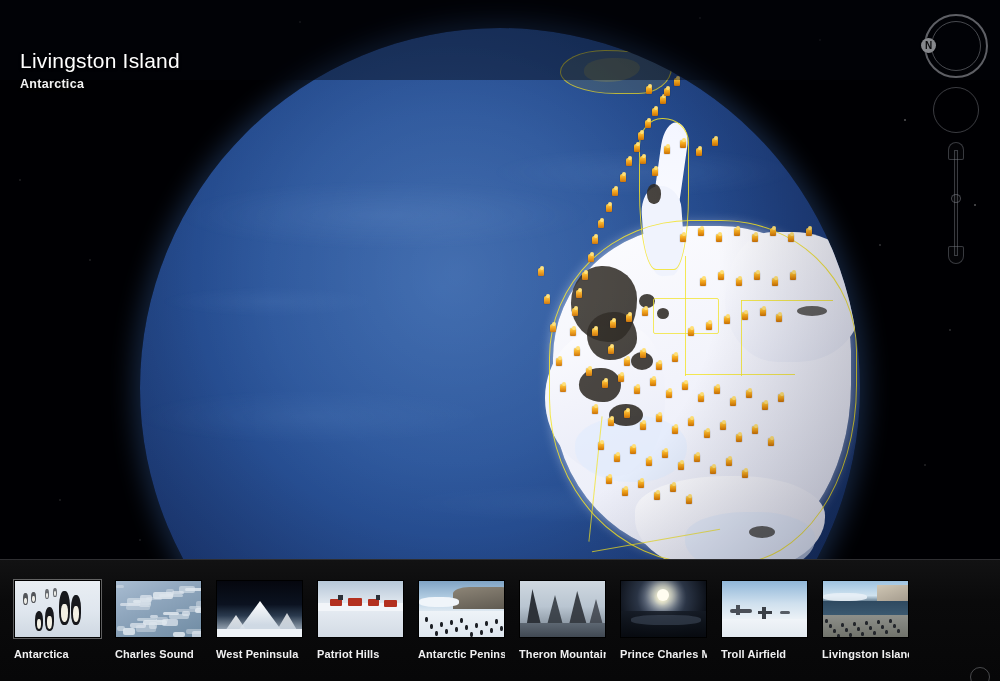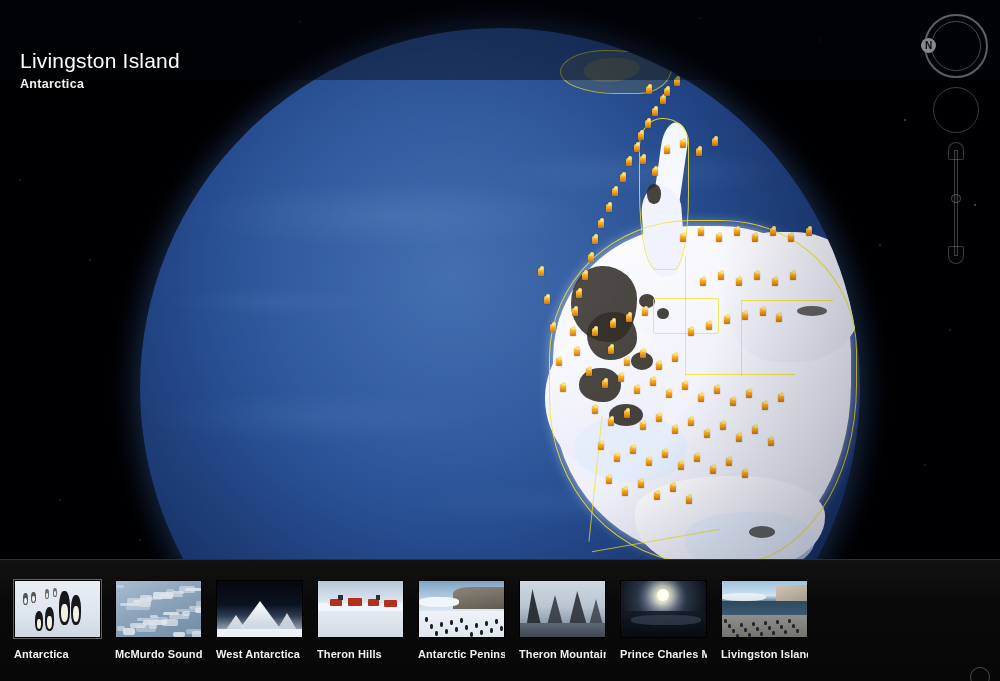--- a/index.html
+++ b/index.html
@@ -686,47 +686,47 @@
               <div class="floe" style="left: 24px; top: 14px; width: 12px; height: 7px; opacity: 0.73;"></div>
               <div class="floe" style="left: 47px; top: 31px; width: 16px; height: 3px; opacity: 0.87;"></div>
               <div class="floe" style="left: 70px; top: 48px; width: 20px; height: 5px; opacity: 0.45;"></div>
               <div class="floe" style="left: 11px; top: 17px; width: 24px; height: 7px; opacity: 0.59;"></div>
               <div class="floe" style="left: 34px; top: 34px; width: 8px; height: 3px; opacity: 0.73;"></div>
               <div class="floe" style="left: 57px; top: 51px; width: 12px; height: 5px; opacity: 0.87;"></div>
               <div class="floe" style="left: 80px; top: 20px; width: 16px; height: 7px; opacity: 0.45;"></div>
               <div class="floe" style="left: 21px; top: 37px; width: 20px; height: 3px; opacity: 0.59;"></div>
             </div>
           </div>
-          <div class="tg-label">McMurdo Sound</div>
+          <div class="tg-label">Charles Sound</div>
         </div>
         <div class="tg-item">
           <div class="tg-thumb">
             <div class="th th-westant">
               <div class="peak" style="left: 18px; top: 20px; width: 50px; height: 34px; clip-path: polygon(50% 0px, 100% 100%, 0px 100%);"></div>
               <div class="peak" style="left: 4px; top: 34px; width: 30px; height: 22px; clip-path: polygon(50% 0px, 100% 100%, 0px 100%); opacity: 0.85;"></div>
               <div class="peak" style="left: 56px; top: 32px; width: 28px; height: 24px; clip-path: polygon(50% 0px, 100% 100%, 0px 100%); opacity: 0.8;"></div>
               <div class="peak" style="left: 0px; top: 48px; width: 87px; height: 10px; background: rgb(238, 242, 247);"></div>
             </div>
           </div>
-          <div class="tg-label">West Antarctica</div>
+          <div class="tg-label">West Peninsula</div>
         </div>
         <div class="tg-item">
           <div class="tg-thumb">
             <div class="th th-patriot">
               <div class="peak" style="left: 0px; top: 22px; width: 87px; height: 12px; background: rgb(242, 245, 249);"></div>
               <div class="tent" style="left: 12px; top: 18px; width: 12px; height: 7px;"></div>
               <div class="tent" style="left: 30px; top: 17px; width: 14px; height: 8px;"></div>
               <div class="tent" style="left: 50px; top: 18px; width: 11px; height: 7px;"></div>
               <div class="tent" style="left: 66px; top: 19px; width: 13px; height: 7px;"></div>
               <div class="peak" style="left: 0px; top: 30px; width: 87px; height: 28px; background: linear-gradient(rgb(228, 234, 241), rgb(210, 218, 228));"></div>
               <div class="peak" style="left: 20px; top: 14px; width: 5px; height: 5px; background: rgb(43, 48, 56);"></div>
               <div class="peak" style="left: 58px; top: 14px; width: 4px; height: 5px; background: rgb(43, 48, 56);"></div>
             </div>
           </div>
-          <div class="tg-label">Theron Hills</div>
+          <div class="tg-label">Patriot Hills</div>
         </div>
         <div class="tg-item">
           <div class="tg-thumb">
             <div class="th th-penin">
               <div class="peak" style="left: 34px; top: 6px; width: 54px; height: 22px; background: linear-gradient(170deg, rgb(141, 133, 119), rgb(95, 90, 81)); border-radius: 30% 10% 0px 0px;"></div>
               <div class="peak" style="left: 0px; top: 16px; width: 40px; height: 10px; background: rgb(240, 245, 250); border-radius: 40%;"></div>
               <div class="peak" style="left: 0px; top: 30px; width: 87px; height: 28px; background: linear-gradient(rgb(238, 243, 248), rgb(221, 229, 238));"></div>
               <div class="peak" style="left: 6px; top: 36px; width: 3px; height: 5px; background: rgb(28, 31, 37); border-radius: 40%;"></div>
               <div class="peak" style="left: 11px; top: 43px; width: 3px; height: 5px; background: rgb(28, 31, 37); border-radius: 40%;"></div>
               <div class="peak" style="left: 16px; top: 50px; width: 3px; height: 5px; background: rgb(28, 31, 37); border-radius: 40%;"></div>
@@ -761,20 +761,33 @@
         </div>
         <div class="tg-item">
           <div class="tg-thumb">
             <div class="th th-prince">
               <div class="sun" style="left: 36px; top: 8px; width: 12px; height: 12px;"></div>
               <div class="peak" style="left: 0px; top: 30px; width: 87px; height: 28px; background: linear-gradient(rgba(20, 26, 36, 0.85), rgba(6, 9, 14, 0.95));"></div>
               <div class="peak" style="left: 10px; top: 34px; width: 70px; height: 10px; background: rgba(70, 82, 100, 0.5); border-radius: 40%;"></div>
             </div>
           </div>
           <div class="tg-label">Prince Charles M...</div>
+        </div>
+        <div class="tg-item">
+          <div class="tg-thumb">
+            <div class="th th-troll">
+              <div class="plane" style="left: 8px; top: 28px; width: 22px; height: 4px; border-radius: 2px;"></div>
+              <div class="plane" style="left: 14px; top: 24px; width: 4px; height: 10px;"></div>
+              <div class="plane" style="left: 40px; top: 26px; width: 4px; height: 14px; background: rgb(58, 63, 70);"></div>
+              <div class="plane" style="left: 36px; top: 30px; width: 14px; height: 3px; background: rgb(58, 63, 70);"></div>
+              <div class="peak" style="left: 0px; top: 38px; width: 87px; height: 20px; background: linear-gradient(rgb(240, 244, 248), rgb(225, 232, 239));"></div>
+              <div class="plane" style="left: 58px; top: 30px; width: 10px; height: 3px; background: rgb(86, 92, 100); border-radius: 2px;"></div>
+            </div>
+          </div>
+          <div class="tg-label">Troll Airfield</div>
         </div>
         <div class="tg-item">
           <div class="tg-thumb">
             <div class="th th-living">
               <div class="cliff" style="left: 54px; top: 4px; width: 34px; height: 22px; border-radius: 0px 0px 20%; background: linear-gradient(160deg, rgb(207, 198, 180), rgb(154, 145, 132));"></div>
               <div class="peak" style="left: 0px; top: 12px; width: 44px; height: 8px; background: rgb(232, 240, 246); border-radius: 40%; opacity: 0.9;"></div>
               <div class="peak" style="left: 0px; top: 20px; width: 87px; height: 16px; background: linear-gradient(rgb(46, 73, 96), rgb(61, 91, 114));"></div>
               <div class="peak" style="left: 0px; top: 34px; width: 87px; height: 24px; background: linear-gradient(rgb(141, 143, 138), rgb(111, 113, 105));"></div>
               <div class="peak" style="left: 2px; top: 38px; width: 3px; height: 4px; background: rgb(35, 38, 43); border-radius: 40%;"></div>
               <div class="peak" style="left: 6px; top: 43px; width: 3px; height: 4px; background: rgb(35, 38, 43); border-radius: 40%;"></div>

